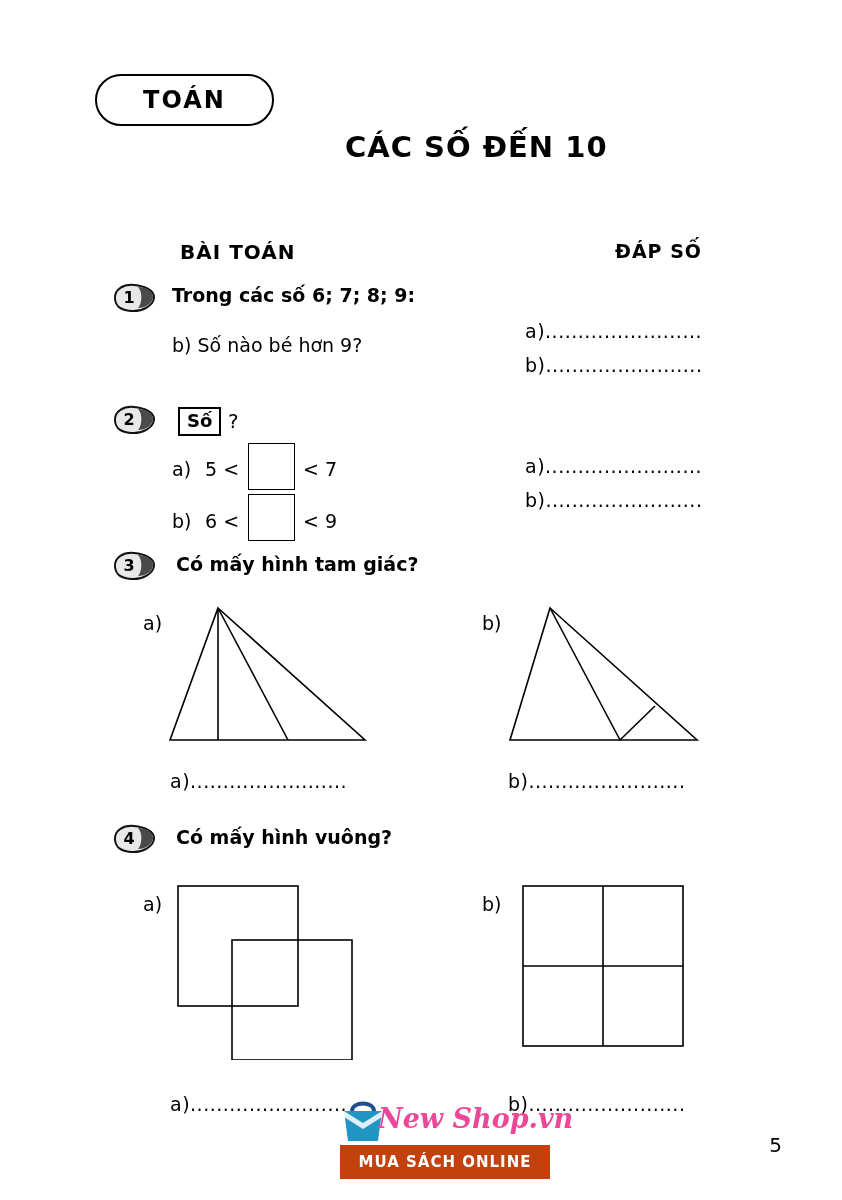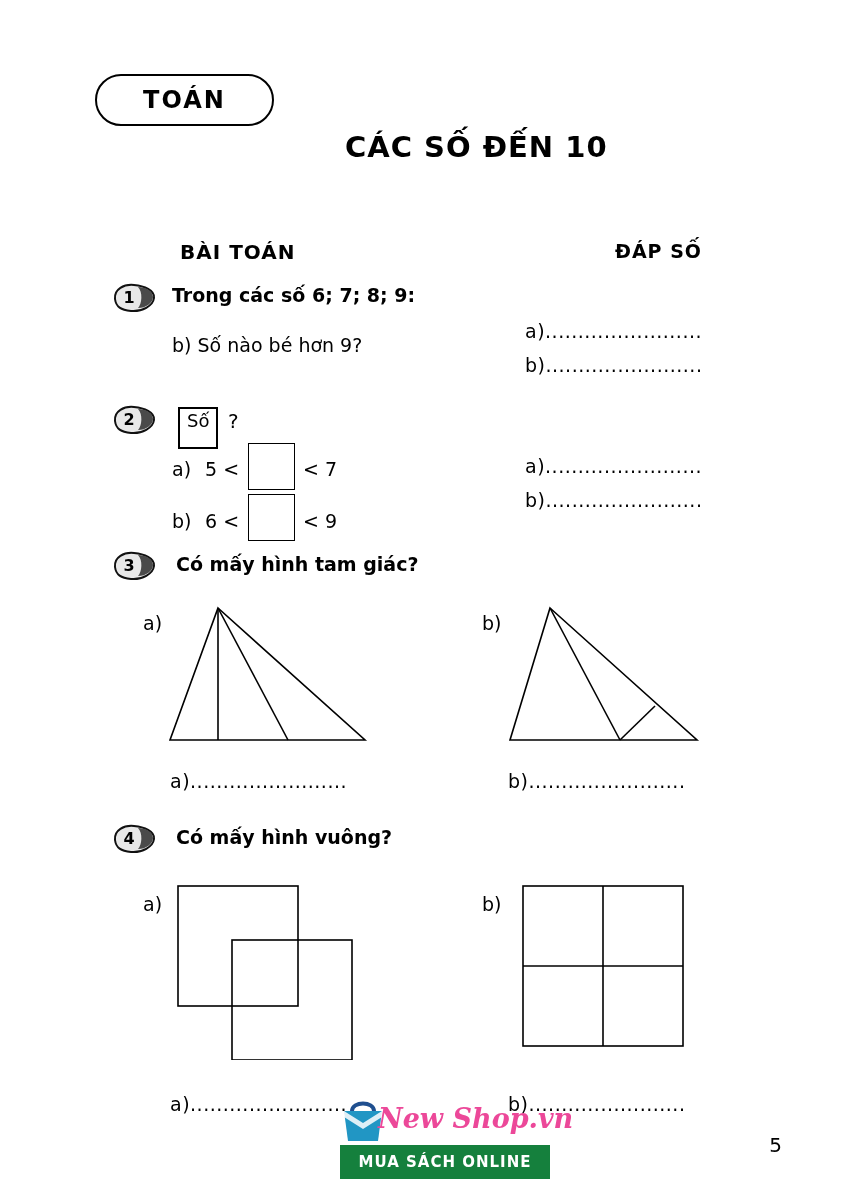--- a/index.html
+++ b/index.html
@@ -138,23 +138,23 @@
     letter-spacing: 0.5px;
   }
   .label-ab {
     position: absolute;
     font-size: 19px;
   }
 
   .so-box {
     position: absolute;
     border: 2px solid #000;
-    padding: 1px 7px 16px 7px;
+    padding: 1px 7px 3px 7px;
     font-size: 18px;
-    font-weight: normal;
+    font-weight: bold;
   }
   .qmark {
     position: absolute;
     font-size: 20px;
   }
 
   .empty-box {
     position: absolute;
     border: 1.5px solid #000;
     background: #fff;
@@ -182,21 +182,21 @@
     font-size: 27px;
     color: #ec4899;
     white-space: nowrap;
   }
   .logo-bar {
     position: absolute;
     left: 10px;
     top: 50px;
     width: 210px;
     height: 34px;
-    background: #15803d;
+    background: #c2410c;
     display: flex;
     align-items: center;
     justify-content: center;
   }
   .logo-bar span {
     color: #fff;
     font-size: 15px;
     font-weight: bold;
     letter-spacing: 1px;
   }

